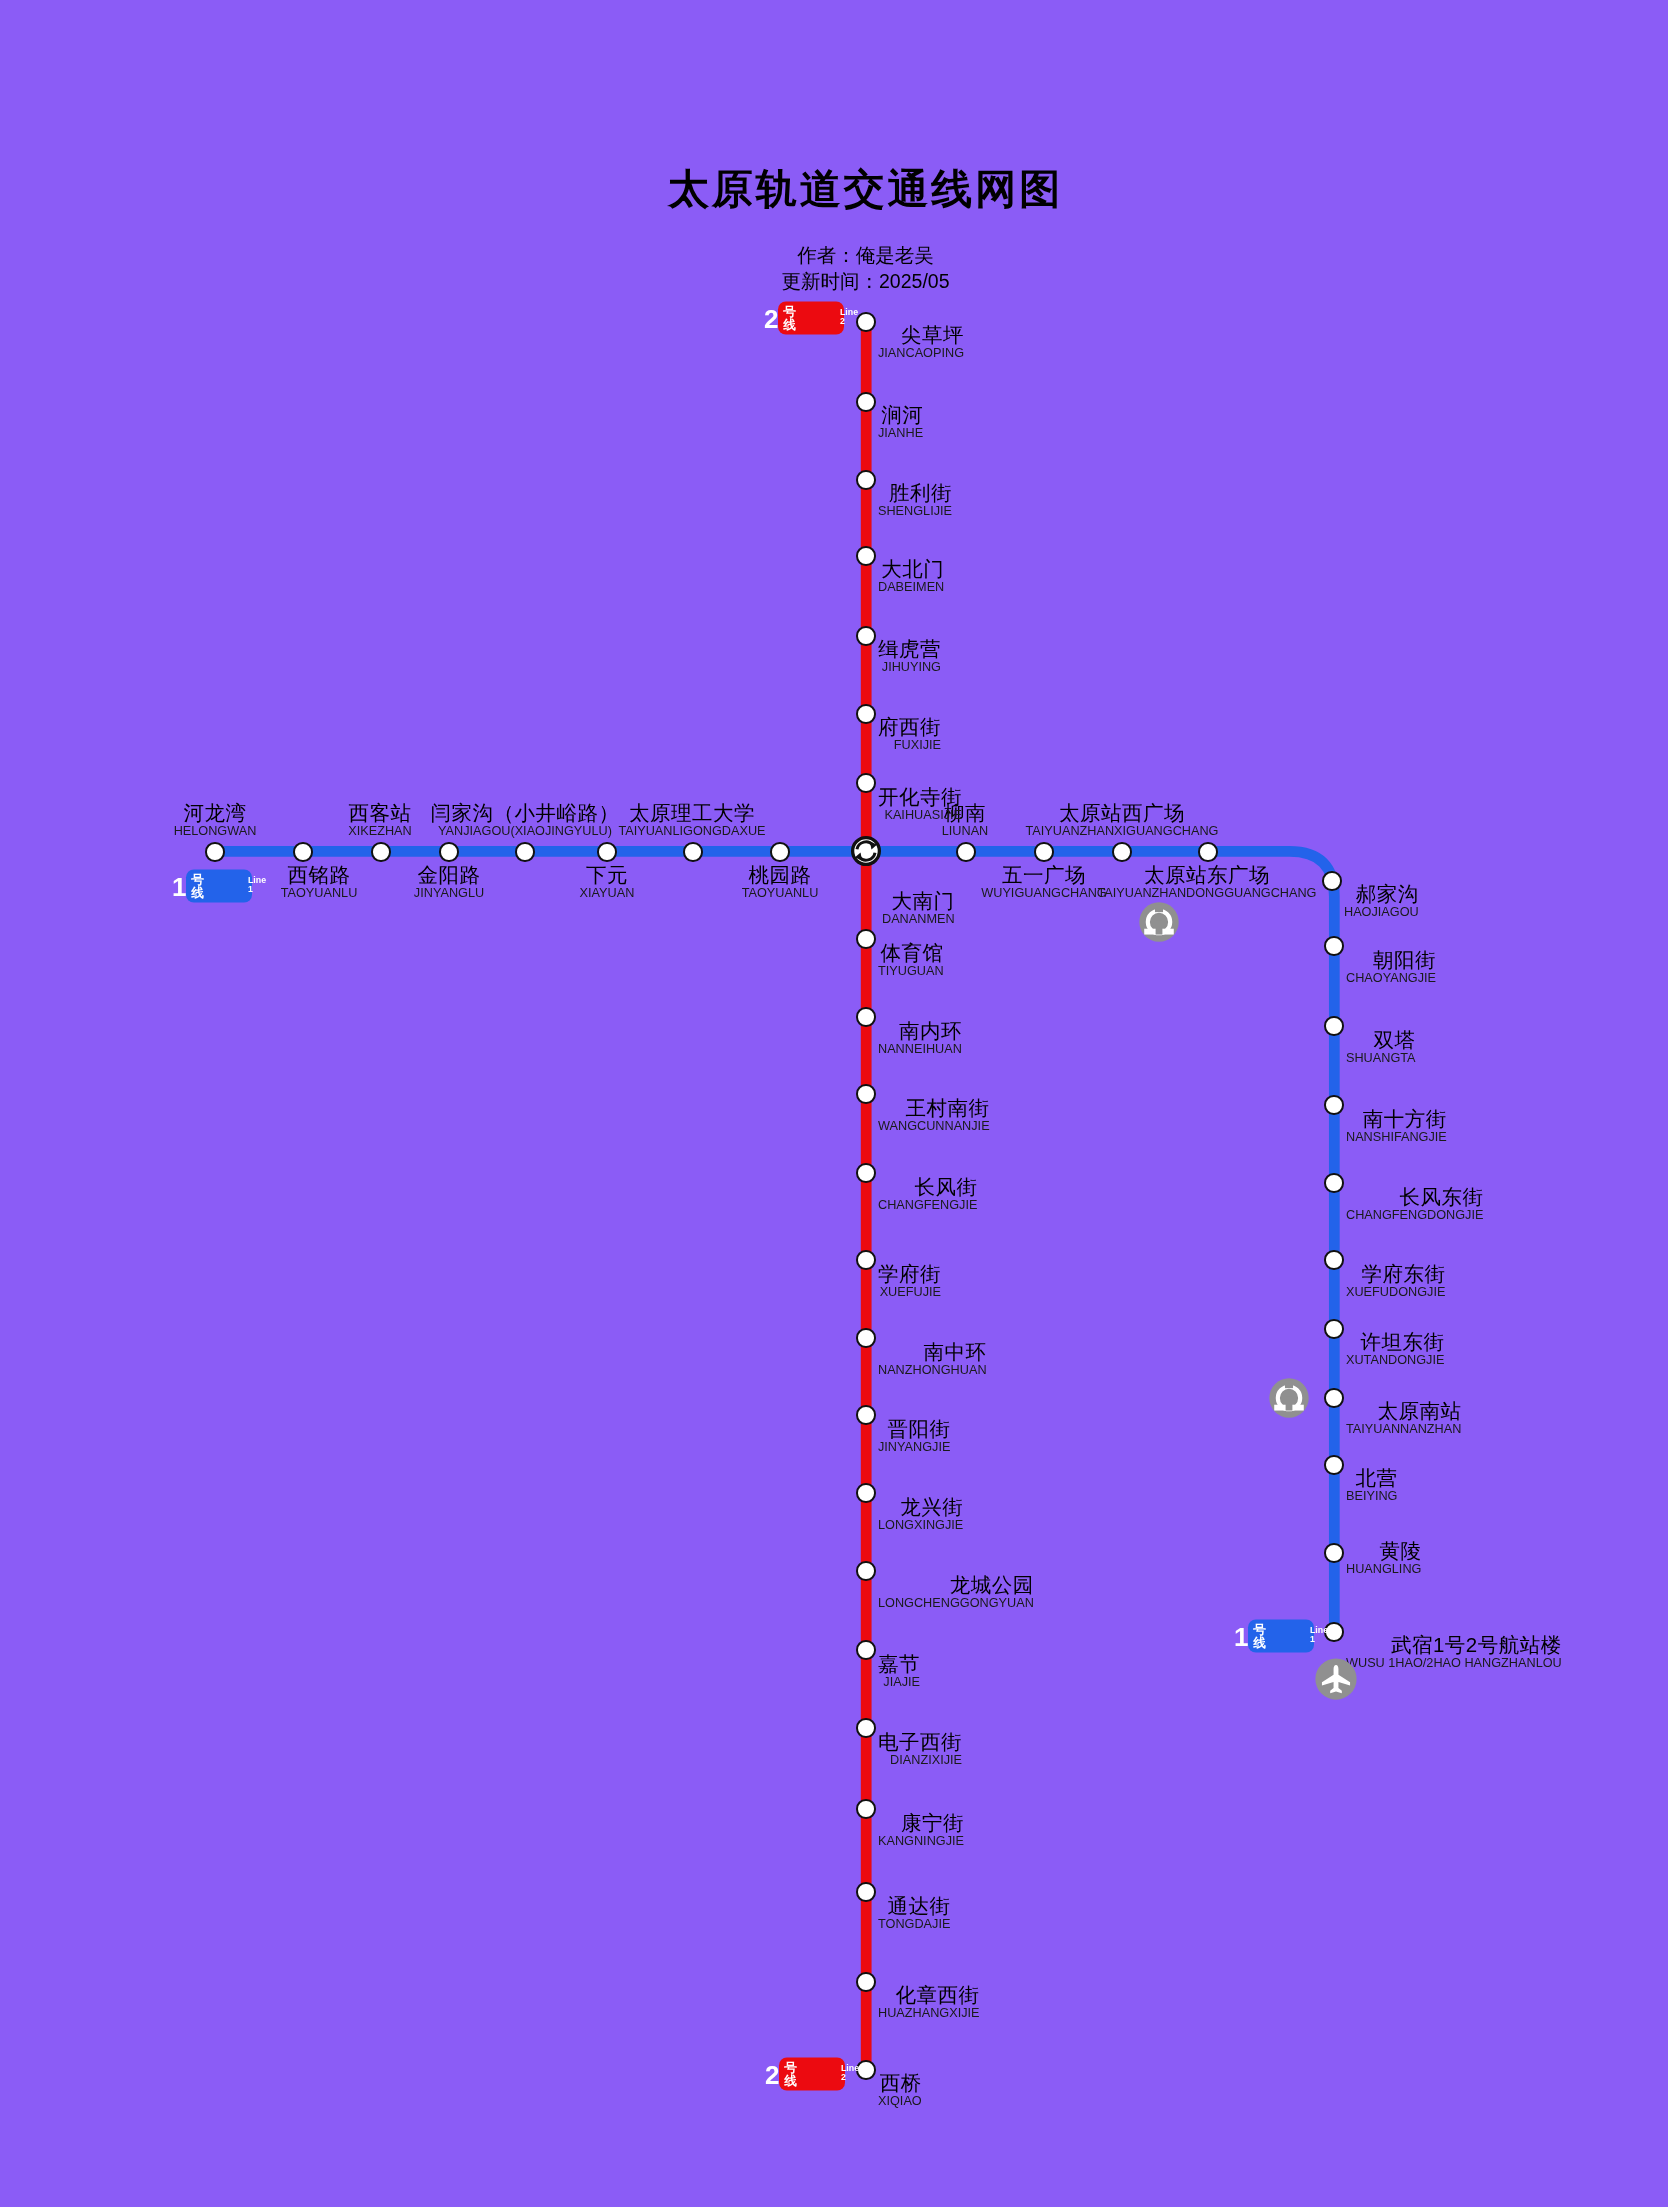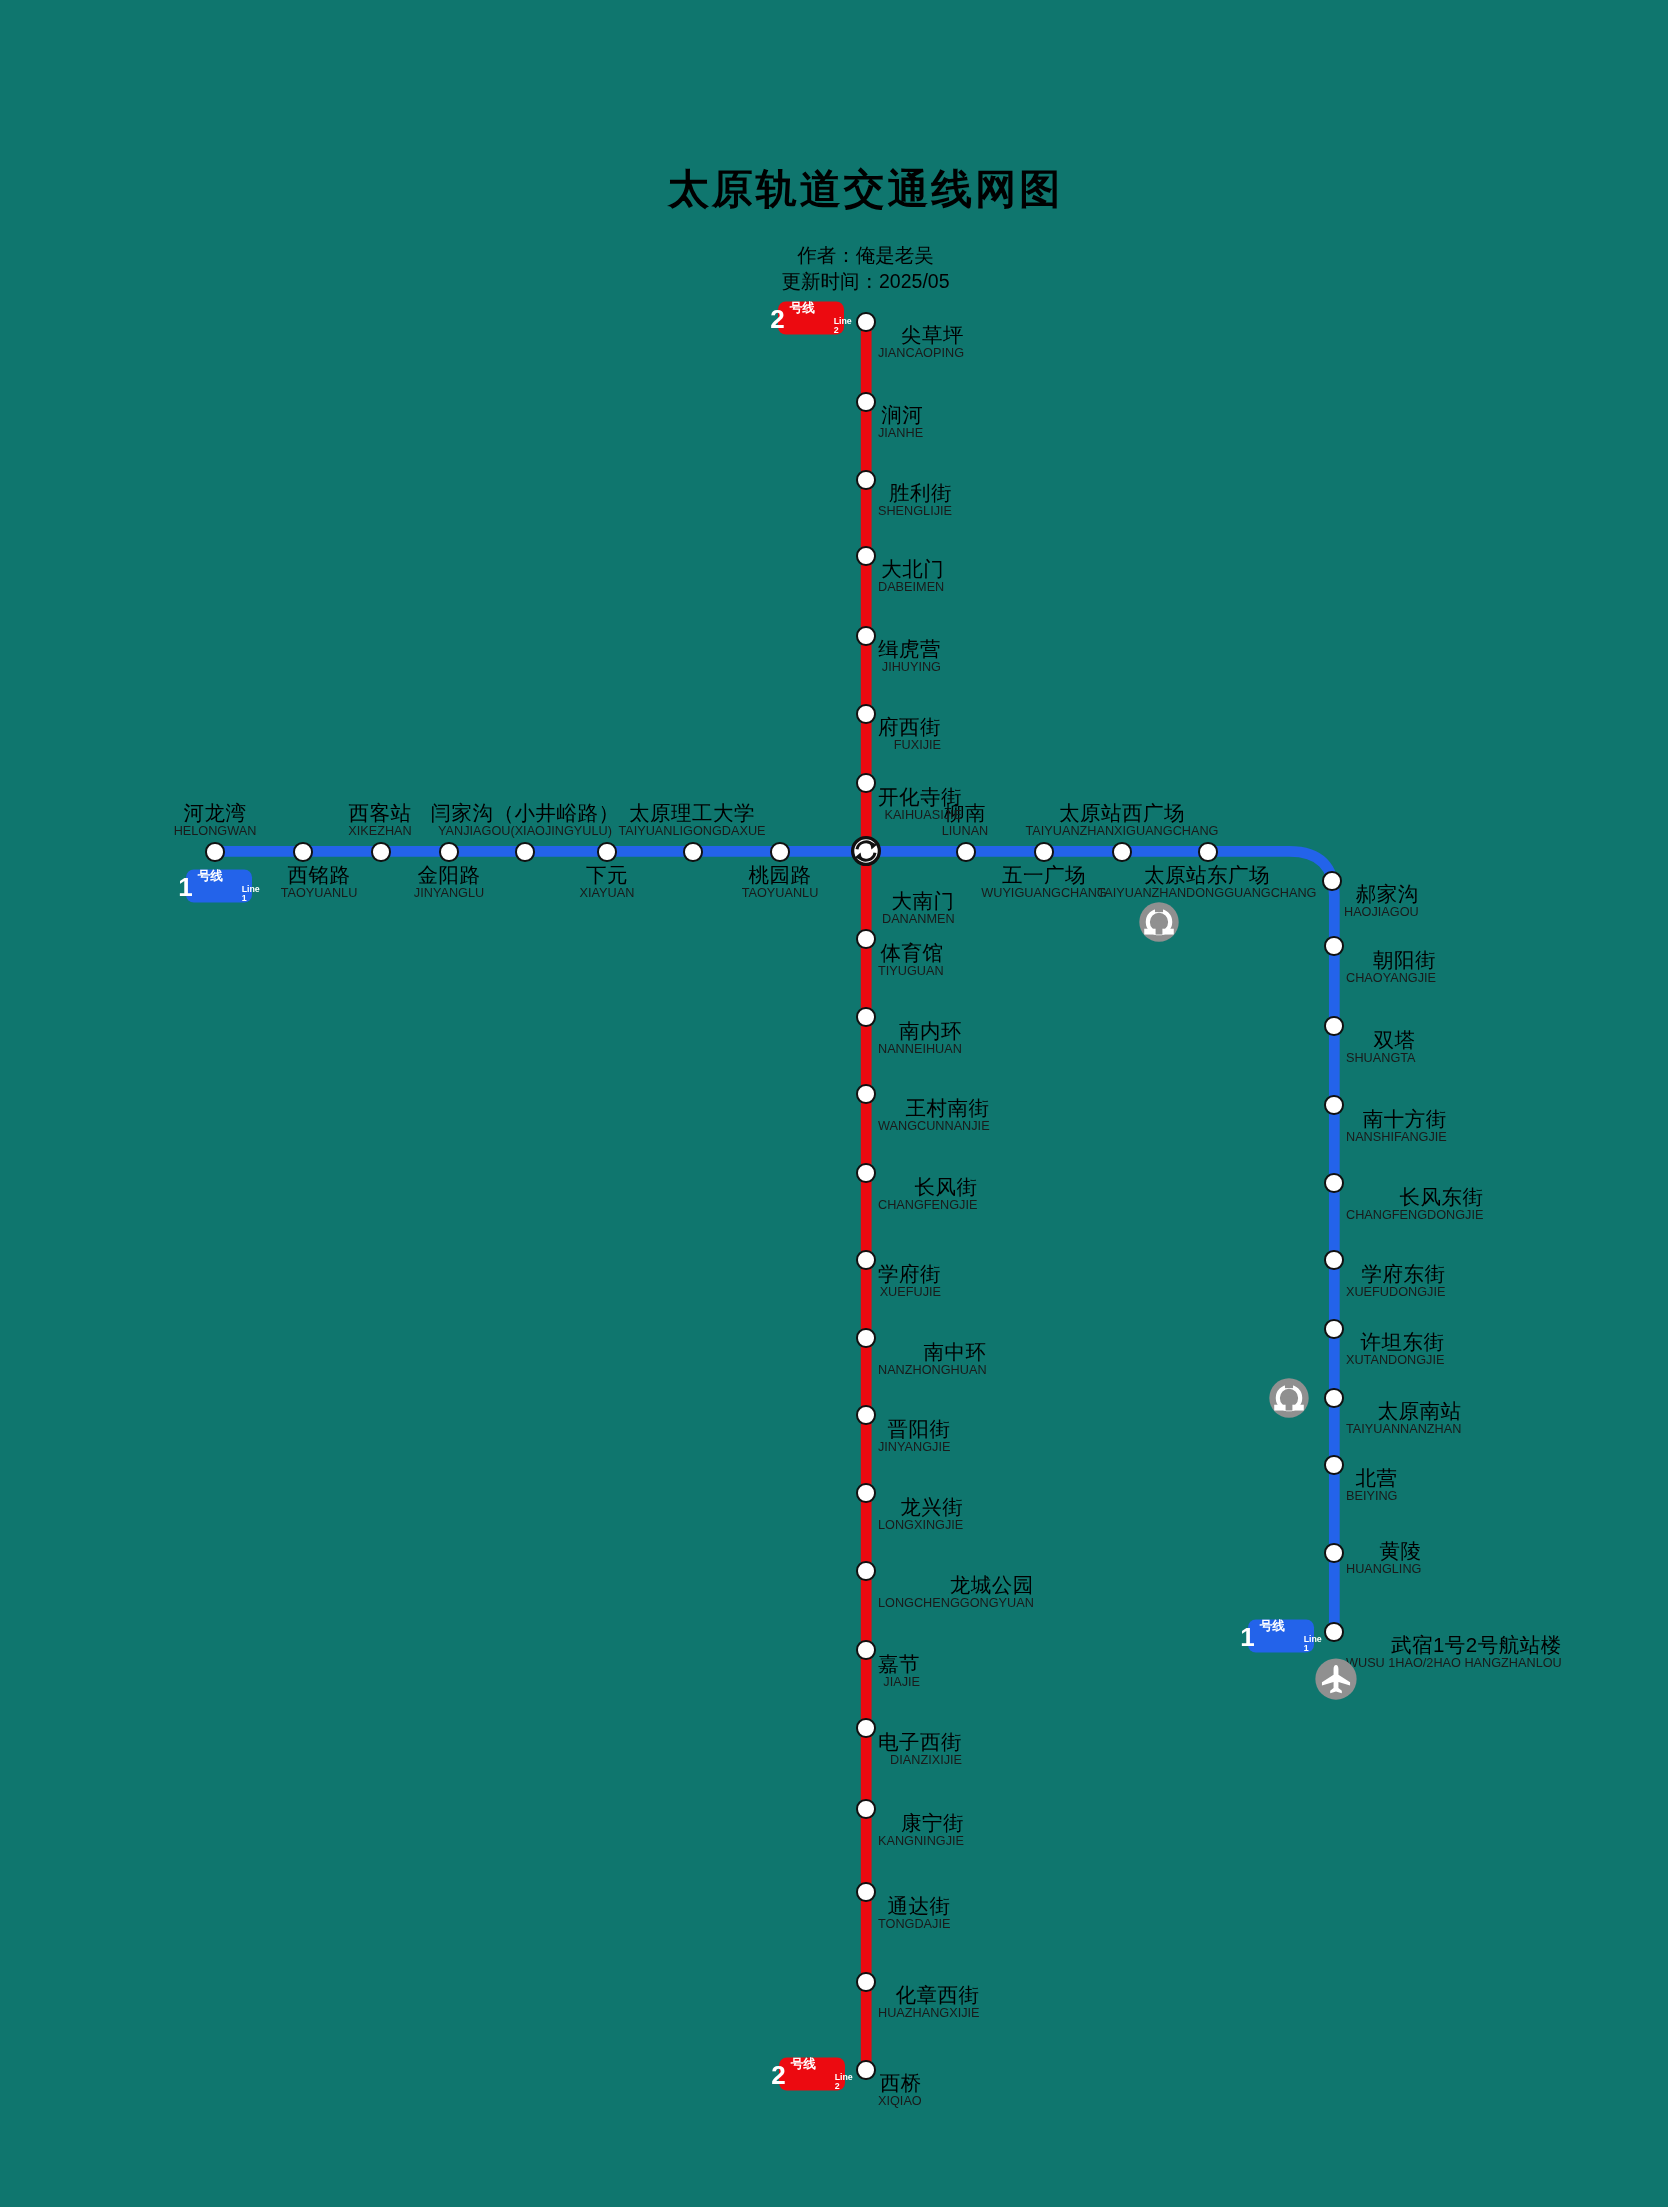--- a/index.html
+++ b/index.html
@@ -1,34 +1,34 @@
 <!DOCTYPE html>
 <html><head>
 <meta charset="utf-8">
 <style>
   html,body{margin:0;padding:0;background:#fff;}
-  #page{position:relative;width:1669px;height:2208px;background:#0f766e;overflow:hidden;
+  #page{position:relative;width:1669px;height:2208px;background:#8b5cf6;overflow:hidden;
         font-family:"Liberation Sans","DejaVu Sans",sans-serif;}
   .hdr{position:absolute;left:378px;top:0;width:975px;text-align:center;}
   .title{margin-top:162px;font-size:41px;font-weight:bold;color:#000;letter-spacing:2.9px;}
   .meta{font-size:19.5px;line-height:26px;color:#000;}
   .meta.first{margin-top:25px;}
   #lines-svg{position:absolute;left:0;top:0;z-index:1;}
   .dot{position:absolute;width:19.5px;height:19.5px;box-sizing:border-box;border:2.9px solid #111;
        border-radius:50%;background:#fff;z-index:3;}
   .xfer-marker{position:absolute;width:32px;height:32px;z-index:4;}
   .st-label{position:absolute;white-space:nowrap;z-index:2;}
   .st-label .zh{font-size:20.5px;line-height:22.4px;color:#000;letter-spacing:0.5px;}
   .st-label .en{font-size:12.7px;line-height:15.6px;color:#1a1a1a;}
   .st-label.above,.st-label.below{text-align:center;transform:translateX(-50%);}
   .st-label.right,.st-label.xfer{text-align:right;margin-top:24px;}
   .badge{position:absolute;width:66px;height:33px;border-radius:7.8px;color:#fff;display:flex;
          align-items:center;justify-content:center;gap:4.9px;transform:translate(-50%,-50%);z-index:5;}
   .badge .num{font-size:26px;font-weight:bold;line-height:1;}
-  .badge .col{display:flex;flex-direction:column;align-items:flex-start;line-height:1;}
+  .badge .col{display:flex;flex-direction:row;align-items:flex-start;line-height:1;}
   .badge .suf{font-size:12.7px;font-weight:bold;}
   .badge .ben{font-size:8.8px;font-weight:bold;margin-top:2px;padding-left:44px;}
   .micon{position:absolute;transform:translate(-50%,-50%);z-index:2;line-height:0;}
 </style>
 </head>
 <body>
 
 <div id="page">
   <div class="hdr">
     <div class="title">太原轨道交通线网图</div>

